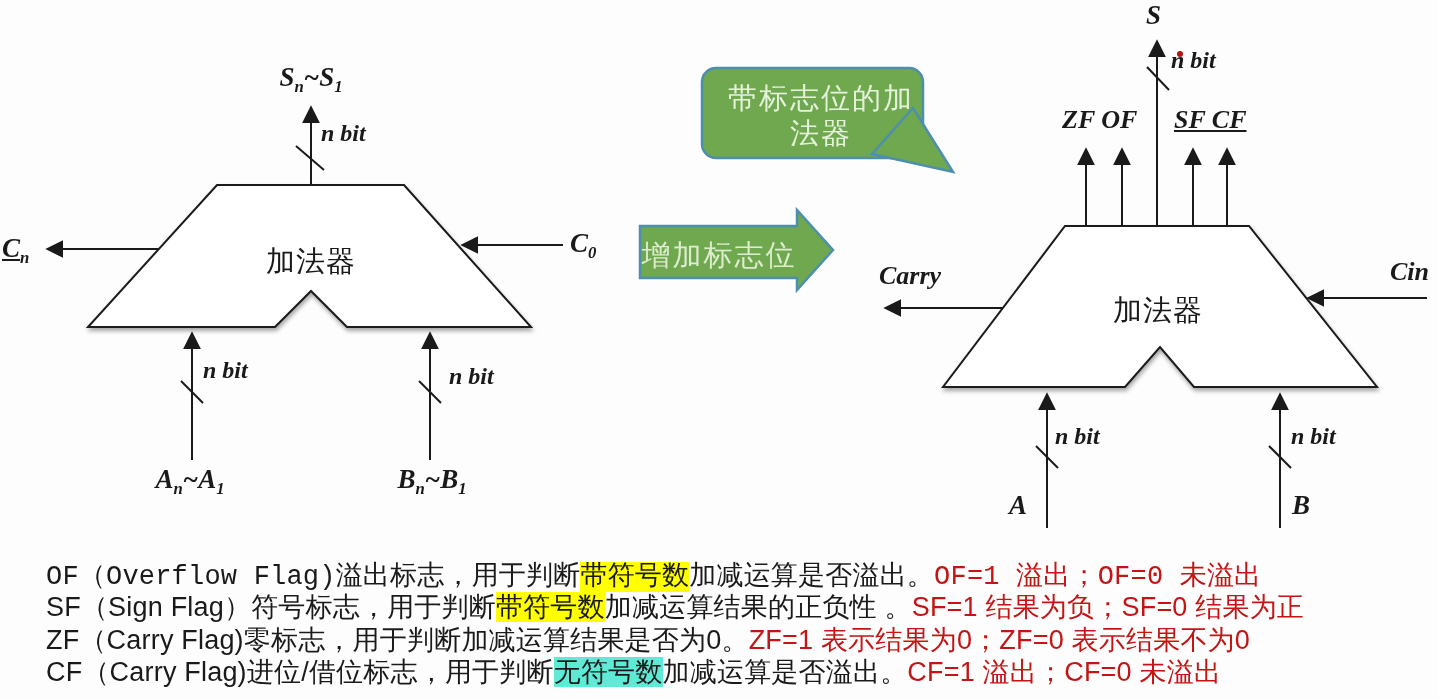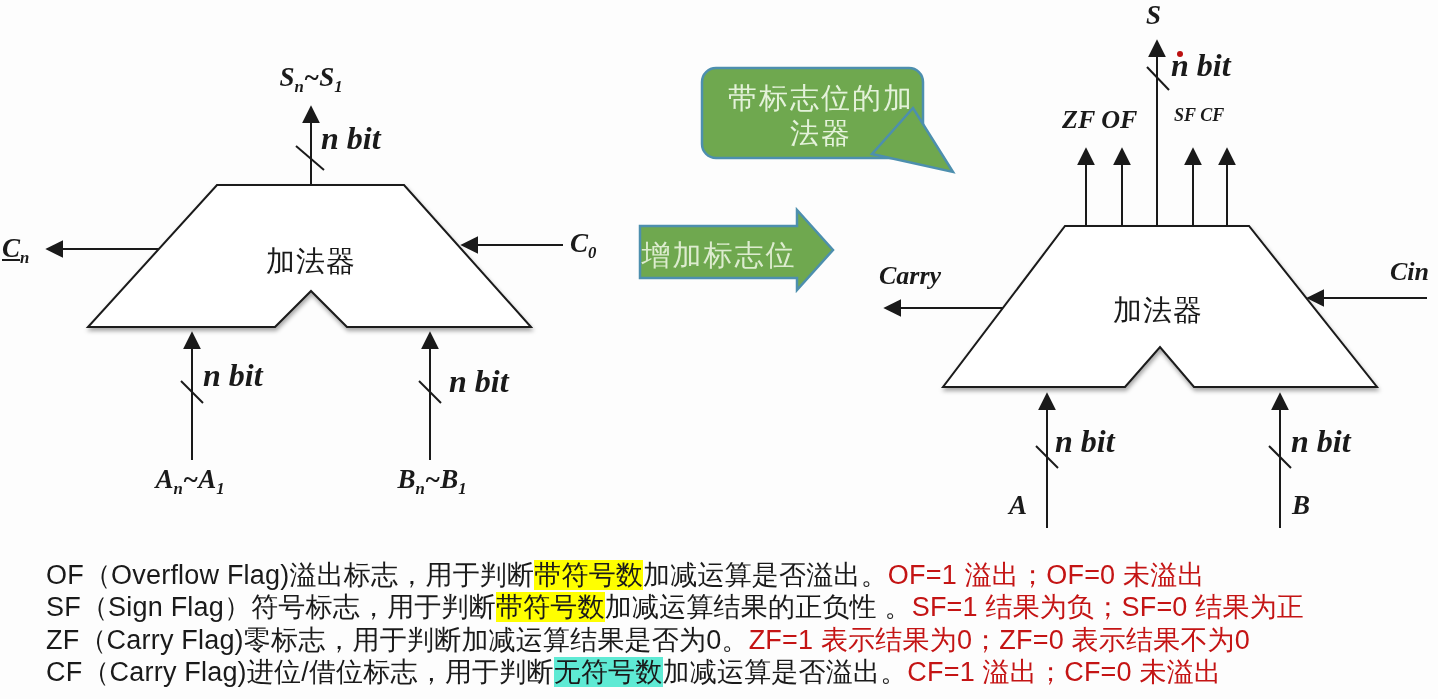--- a/index.html
+++ b/index.html
@@ -2,21 +2,21 @@
 <html><head>
 <meta charset="utf-8">
 <style>
   html,body{margin:0;padding:0;background:#ffffff;}
   .stage{position:relative;width:1438px;height:699px;background:#fdfdfd;overflow:hidden;
          font-family:"Liberation Sans",sans-serif;color:#1a1a1a;}
   svg.layer{position:absolute;left:0;top:0;width:1438px;height:699px;}
   .lbl{position:absolute;white-space:nowrap;}
   .math{font-family:"Liberation Serif",serif;font-style:italic;font-size:27px;font-weight:600;}
   .math sub{font-size:0.62em;font-style:italic;}
-  .nbit{font-family:"Liberation Serif",serif;font-style:italic;font-size:32px;font-weight:600;}
+  .nbit{font-family:"Liberation Serif",serif;font-style:italic;font-size:24px;font-weight:600;}
   .cjk{font-size:29px;letter-spacing:1px;}
   .center{text-align:center;}
   .bubble-text{color:#e4f2da;line-height:35px;font-size:29px;letter-spacing:2px;}
   .arrow-text{color:#ddeccf;font-size:29px;letter-spacing:2px;}
   .note-line{position:absolute;left:46px;font-size:27px;white-space:nowrap;letter-spacing:0.2px;}
   .seg-plain{color:#1a1a1a;}
   .seg-red{color:#c41414;}
   .seg-hl-y{color:#1a1a1a;background:#ffff00;}
   .seg-hl-c{color:#1a1a1a;background:#5eead4;}
 </style>
@@ -84,30 +84,30 @@
 
   <div class="lbl bubble-text center" style="left:702px;top:81px;width:238px;">
     <div>带标志位的加</div>
     <div>法器</div>
   </div>
   <div class="lbl arrow-text center" style="left:640px;top:236px;width:158px;">增加标志位</div>
 
   <div class="lbl math" style="left:1146px;top:0px;">S</div>
   <div class="lbl nbit" style="left:1171px;top:47px;">n bit</div>
   <div class="lbl math" style="left:1062px;top:105px;font-size:26px;">ZF OF</div>
-  <div class="lbl math" style="left:1174px;top:105px;font-size:18px;">SF CF</div>
+  <div class="lbl math" style="left:1174px;top:105px;font-size:26px;text-decoration:underline;">SF CF</div>
   <div class="lbl math" style="left:879px;top:261px;font-size:26px;">Carry</div>
   <div class="lbl math" style="left:1390px;top:257px;font-size:26px;">Cin</div>
   <div class="lbl cjk center" style="left:1097px;top:291px;width:122px;">加法器</div>
   <div class="lbl nbit" style="left:1055px;top:423px;">n bit</div>
   <div class="lbl nbit" style="left:1291px;top:423px;">n bit</div>
   <div class="lbl math" style="left:1009px;top:490px;">A</div>
   <div class="lbl math" style="left:1292px;top:490px;">B</div>
 
-  <div class="note-line" style="top:557px;">
+  <div class="note-line" style="top:557px;font-family:Liberation Mono, monospace;">
     <span class="seg-plain">OF（Overflow Flag)溢出标志，用于判断</span><span class="seg-hl-y">带符号数</span><span class="seg-plain">加减运算是否溢出。</span><span class="seg-red">OF=1 溢出；OF=0 未溢出</span>
   </div>
   <div class="note-line" style="top:589px;">
     <span class="seg-plain">SF（Sign Flag）符号标志，用于判断</span><span class="seg-hl-y">带符号数</span><span class="seg-plain">加减运算结果的正负性 。</span><span class="seg-red">SF=1 结果为负；SF=0 结果为正</span>
   </div>
   <div class="note-line" style="top:622px;">
     <span class="seg-plain">ZF（Carry Flag)零标志，用于判断加减运算结果是否为0。</span><span class="seg-red">ZF=1 表示结果为0；ZF=0 表示结果不为0</span>
   </div>
   <div class="note-line" style="top:654px;">
     <span class="seg-plain">CF（Carry Flag)进位/借位标志，用于判断</span><span class="seg-hl-c">无符号数</span><span class="seg-plain">加减运算是否溢出。</span><span class="seg-red">CF=1 溢出；CF=0 未溢出</span>

